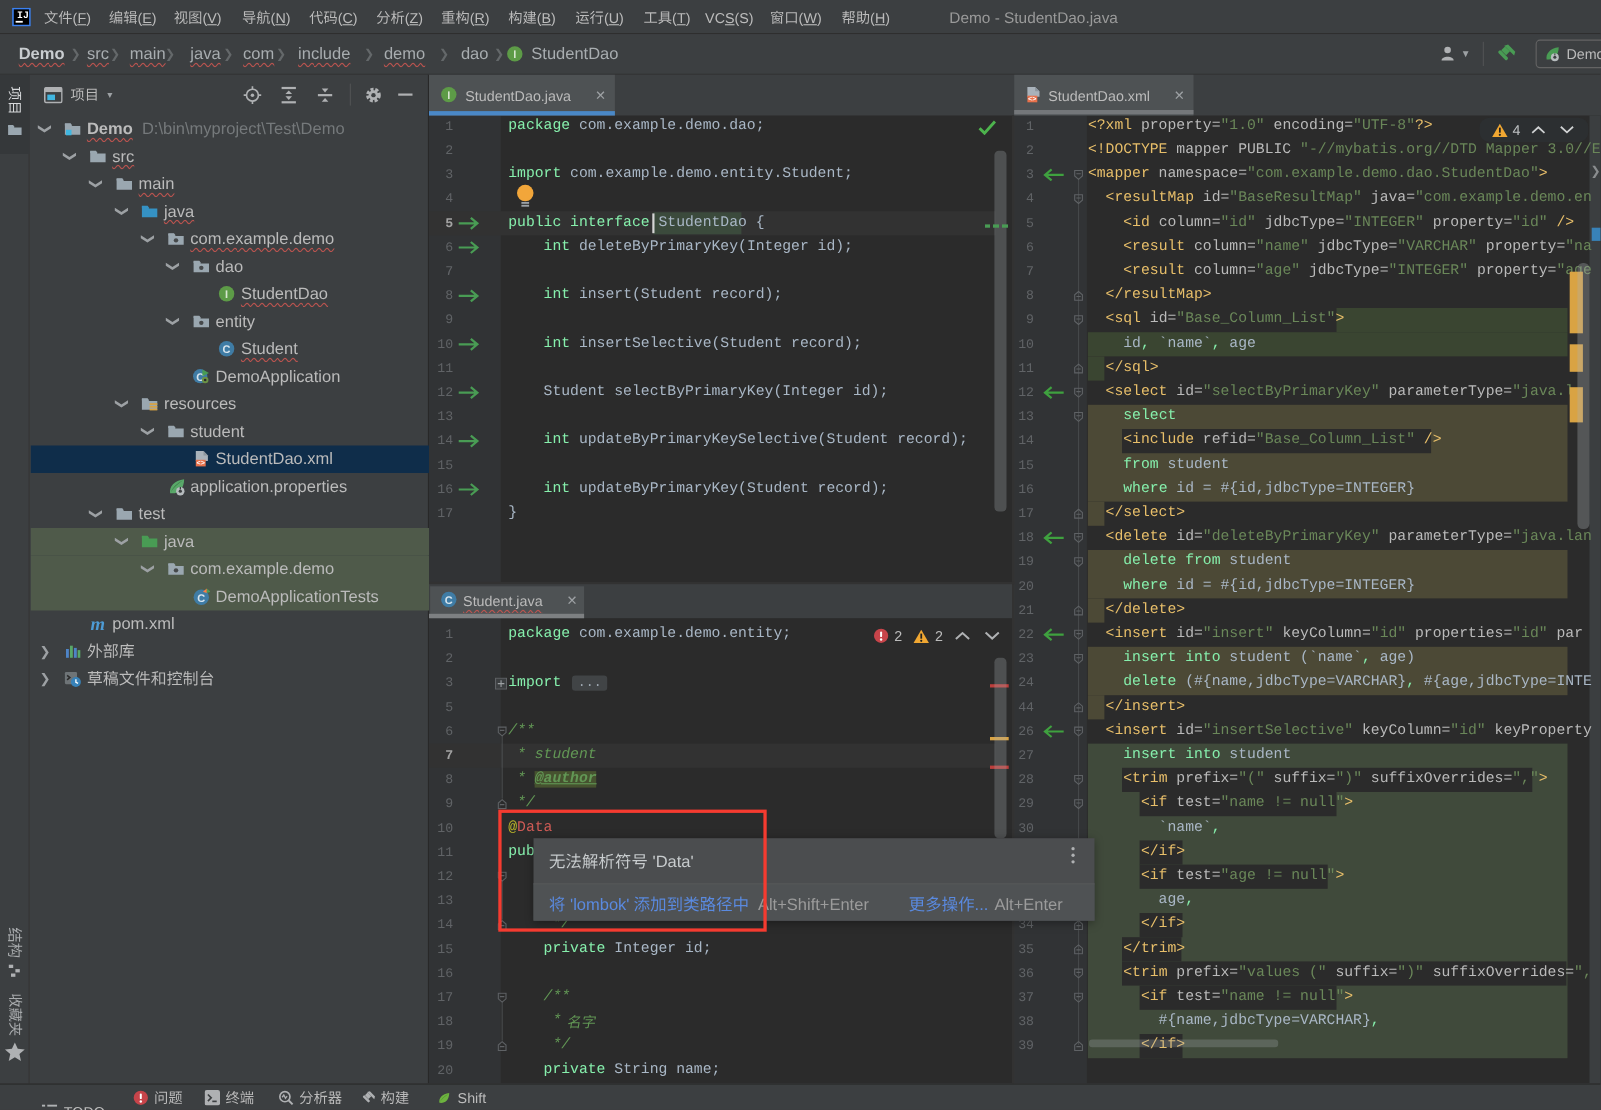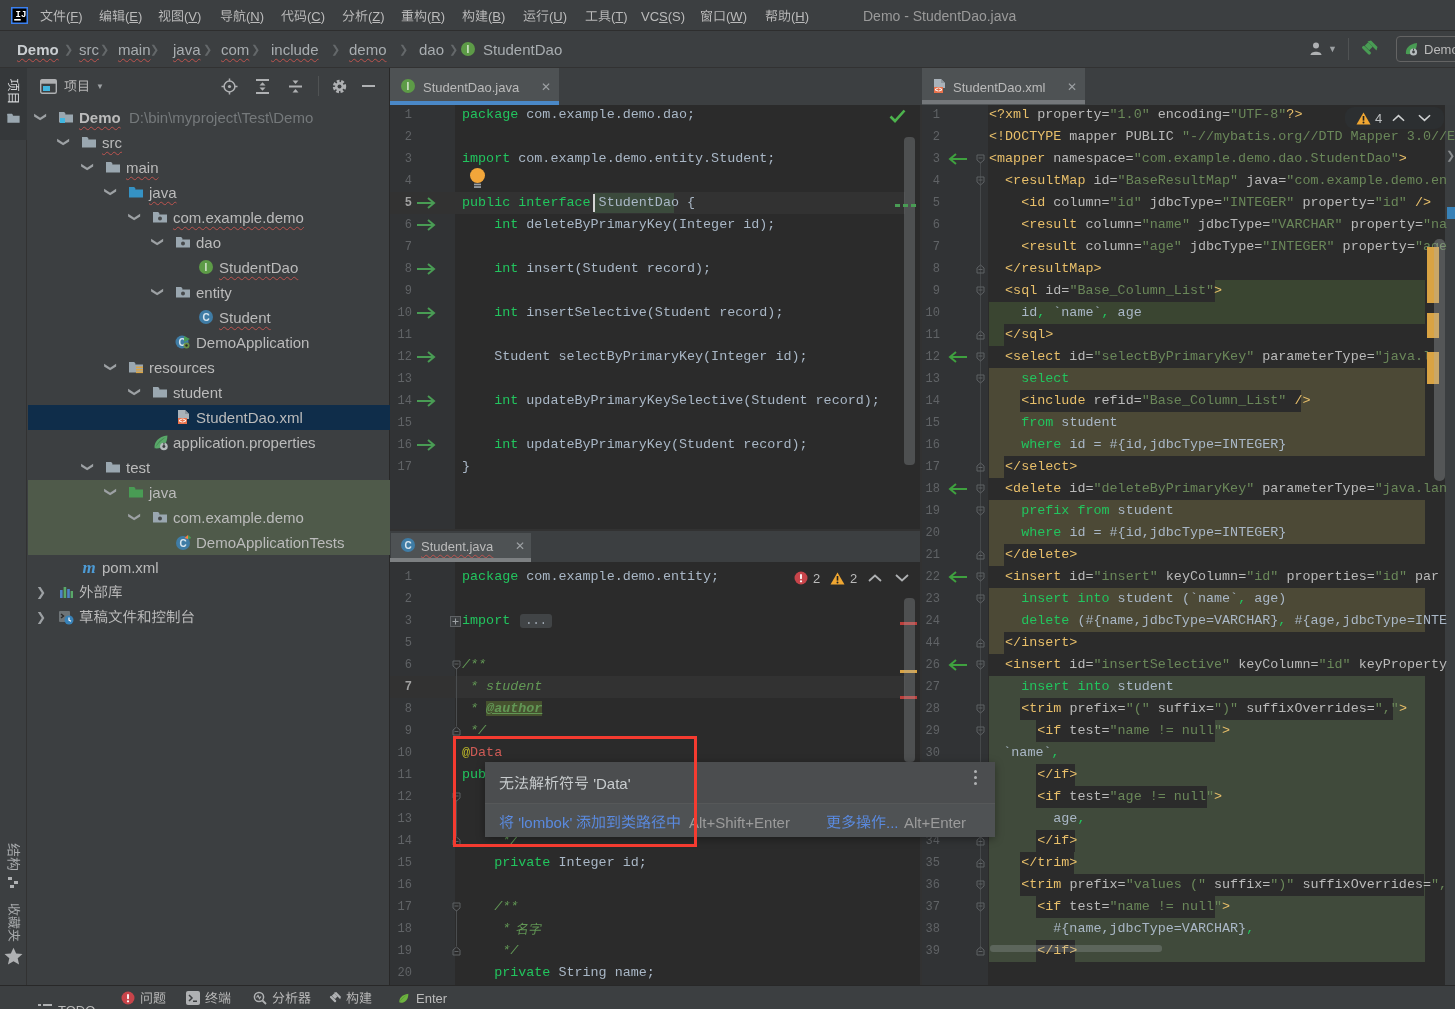--- a/index.html
+++ b/index.html
@@ -1,18 +1,18 @@
 <!DOCTYPE html>
 <html><head><meta charset="utf-8"><style>
 *{margin:0;padding:0;box-sizing:border-box}
 html,body{width:1455px;height:1009px;overflow:hidden;background:#3c3f41;
 font-family:"Liberation Sans",sans-serif;-webkit-font-smoothing:antialiased}
 .abs{position:absolute}
 .cl{position:absolute;left:0;height:22px;white-space:pre;font-family:"Liberation Mono",monospace;font-size:13.4px;line-height:22px;color:#a9b7c6}
-.k{color:#22c55e}.s{color:#6a8759}.t{color:#e8bf6a}.a{color:#bababa}.c{color:#629755;font-style:italic}
+.k{color:#86efac}.s{color:#6a8759}.t{color:#e8bf6a}.a{color:#bababa}.c{color:#629755;font-style:italic}
 .an{color:#bbb529}.er{color:#cf5b56}
 .ln{position:absolute;color:#606366;font-family:"Liberation Mono",monospace;font-size:12px;line-height:22px;text-align:right;width:26px}
 .wavy{text-decoration:underline wavy rgba(200,85,80,0.9) 0.5px;text-underline-offset:3px;text-decoration-skip-ink:none}
 </style></head>
 <body>
 
 <div class="abs" style="left:0;top:0;width:1455px;height:31px;background:#3c3f41;border-bottom:1px solid #2e2e2e">
 <div style="position:absolute;left:11px;top:7px;line-height:0"><svg width="17" height="17" viewBox="0 0 17 17">
         <rect x="0.75" y="0.75" width="15.5" height="15.5" fill="#000" stroke="#3b81f1" stroke-width="1.5"></rect>
         <text x="4.5" y="9.5" font-size="9" font-family="Liberation Mono" font-weight="bold" fill="#fff">IJ</text>
@@ -578,32 +578,32 @@
 <div class="cl" style="left:989px;top:280px">  <span class="t">&lt;sql</span><span class="a"> id=</span><span class="s">"Base_Column_List"</span><span class="t">&gt;</span></div>
 <div class="cl" style="left:989px;top:302px">    id<span class="k">,</span> `name`<span class="k">,</span> age</div>
 <div class="cl" style="left:989px;top:324px">  <span class="t">&lt;/sql&gt;</span></div>
 <div class="cl" style="left:989px;top:346px">  <span class="t">&lt;select</span><span class="a"> id=</span><span class="s">"selectByPrimaryKey"</span><span class="a"> parameterType=</span><span class="s">"java.l</span></div>
 <div class="cl" style="left:989px;top:368px">    <span class="k">select</span></div>
 <div class="cl" style="left:989px;top:390px">    <span class="t">&lt;include</span><span class="a"> refid=</span><span class="s">"Base_Column_List"</span><span class="t"> /&gt;</span></div>
 <div class="cl" style="left:989px;top:412px">    <span class="k">from</span> student</div>
 <div class="cl" style="left:989px;top:434px">    <span class="k">where</span> id = #{id,jdbcType=INTEGER}</div>
 <div class="cl" style="left:989px;top:456px">  <span class="t">&lt;/select&gt;</span></div>
 <div class="cl" style="left:989px;top:478px">  <span class="t">&lt;delete</span><span class="a"> id=</span><span class="s">"deleteByPrimaryKey"</span><span class="a"> parameterType=</span><span class="s">"java.lan</span></div>
-<div class="cl" style="left:989px;top:500px">    <span class="k">prefix from</span> student</div>
+<div class="cl" style="left:989px;top:500px">    <span class="k">delete from</span> student</div>
 <div class="cl" style="left:989px;top:522px">    <span class="k">where</span> id = #{id,jdbcType=INTEGER}</div>
 <div class="cl" style="left:989px;top:544px">  <span class="t">&lt;/delete&gt;</span></div>
 <div class="cl" style="left:989px;top:566px">  <span class="t">&lt;insert</span><span class="a"> id=</span><span class="s">"insert"</span><span class="a"> keyColumn=</span><span class="s">"id"</span><span class="a"> properties=</span><span class="s">"id"</span><span class="a"> par</span></div>
 <div class="cl" style="left:989px;top:588px">    <span class="k">insert into</span> student (`name`<span class="k">,</span> age)</div>
 <div class="cl" style="left:989px;top:610px">    <span class="k">delete</span> (#{name,jdbcType=VARCHAR}<span class="k">,</span> #{age,jdbcType=INTE</div>
 <div class="cl" style="left:989px;top:632px">  <span class="t">&lt;/insert&gt;</span></div>
 <div class="cl" style="left:989px;top:654px">  <span class="t">&lt;insert</span><span class="a"> id=</span><span class="s">"insertSelective"</span><span class="a"> keyColumn=</span><span class="s">"id"</span><span class="a"> keyProperty</span></div>
 <div class="cl" style="left:989px;top:676px">    <span class="k">insert into</span> student</div>
 <div class="cl" style="left:989px;top:698px">    <span class="t">&lt;trim</span><span class="a"> prefix=</span><span class="s">"("</span><span class="a"> suffix=</span><span class="s">")"</span><span class="a"> suffixOverrides=</span><span class="s">","</span><span class="t">&gt;</span></div>
 <div class="cl" style="left:989px;top:720px">      <span class="t">&lt;if</span><span class="a"> test=</span><span class="s">"name != null"</span><span class="t">&gt;</span></div>
-<div class="cl" style="left:939px;top:742px">        `name`<span class="k">,</span></div>
+<div class="cl" style="left:989px;top:742px">        `name`<span class="k">,</span></div>
 <div class="cl" style="left:989px;top:764px">      <span class="t">&lt;/if&gt;</span></div>
 <div class="cl" style="left:989px;top:786px">      <span class="t">&lt;if</span><span class="a"> test=</span><span class="s">"age != null"</span><span class="t">&gt;</span></div>
 <div class="cl" style="left:989px;top:808px">        age<span class="k">,</span></div>
 <div class="cl" style="left:989px;top:830px">      <span class="t">&lt;/if&gt;</span></div>
 <div class="cl" style="left:989px;top:852px">    <span class="t">&lt;/trim&gt;</span></div>
 <div class="cl" style="left:989px;top:874px">    <span class="t">&lt;trim</span><span class="a"> prefix=</span><span class="s">"values ("</span><span class="a"> suffix=</span><span class="s">")"</span><span class="a"> suffixOverrides=</span><span class="s">",</span></div>
 <div class="cl" style="left:989px;top:896px">      <span class="t">&lt;if</span><span class="a"> test=</span><span class="s">"name != null"</span><span class="t">&gt;</span></div>
 <div class="cl" style="left:989px;top:918px">        #{name,jdbcType=VARCHAR}<span class="k">,</span></div>
 <div class="cl" style="left:989px;top:940px">      <span class="t">&lt;/if&gt;</span></div>
 <div class="ln" style="left:914px;top:104px">1</div>
@@ -860,21 +860,21 @@
         <rect x="3" y="9.2" width="11" height="3.2" rx="1.4" transform="rotate(45 8 11)"></rect>
       </g>
     </svg></div>
 <div style="position:absolute;left:346px;top:988px;height:20px;display:flex;align-items:center;white-space:pre;font-size:13px;color:#bbbbbb;"><svg width="26" height="15" viewBox="0 0 26 15" style="fill:#bbbbbb;flex:none">
       <use href="#g6784" transform="translate(0,11.7) scale(0.0130,-0.0130)"></use>
       <use href="#g5EFA" transform="translate(13,11.7) scale(0.0130,-0.0130)"></use>
     </svg></div>
 <div style="position:absolute;left:397px;top:988px;height:20px;display:flex;align-items:center;white-space:pre;font-size:13px;color:#bbbbbb;"><svg width="13" height="13" viewBox="0 0 16 16">
       <path fill="#6db33f" d="M14 2 C14 10 9 14 3 13 C2 8 6 3 14 2z"></path>
       <path fill="#498a2f" d="M3 13 C6 8 9 6 13 3 C9 5 5 8 3 13z"></path>
-    </svg><span style="margin-left:6px">Enter</span></div>
+    </svg><span style="margin-left:6px">Shift</span></div>
 <svg style="position:absolute;width:0;height:0">
     <defs>
 <path id="g4E2D" d="M458 840V661H96V186H171V248H458V-79H537V248H825V191H902V661H537V840ZM171 322V588H458V322ZM825 322H537V588H825Z"></path>
 <path id="g4EE3" d="M715 783C774 733 844 663 877 618L935 658C901 703 829 771 769 819ZM548 826C552 720 559 620 568 528L324 497L335 426L576 456C614 142 694 -67 860 -79C913 -82 953 -30 975 143C960 150 927 168 912 183C902 67 886 8 857 9C750 20 684 200 650 466L955 504L944 575L642 537C632 626 626 724 623 826ZM313 830C247 671 136 518 21 420C34 403 57 365 65 348C111 389 156 439 199 494V-78H276V604C317 668 354 737 384 807Z"></path>
 <path id="g4EF6" d="M317 341V268H604V-80H679V268H953V341H679V562H909V635H679V828H604V635H470C483 680 494 728 504 775L432 790C409 659 367 530 309 447C327 438 359 420 373 409C400 451 425 504 446 562H604V341ZM268 836C214 685 126 535 32 437C45 420 67 381 75 363C107 397 137 437 167 480V-78H239V597C277 667 311 741 339 815Z"></path>
 <path id="g4F5C" d="M526 828C476 681 395 536 305 442C322 430 351 404 363 391C414 447 463 520 506 601H575V-79H651V164H952V235H651V387H939V456H651V601H962V673H542C563 717 582 763 598 809ZM285 836C229 684 135 534 36 437C50 420 72 379 80 362C114 397 147 437 179 481V-78H254V599C293 667 329 741 357 814Z"></path>
 <path id="g5177" d="M605 84C716 32 832 -32 902 -81L962 -25C887 22 766 86 653 137ZM328 133C266 79 141 12 40 -26C58 -40 83 -65 95 -81C196 -40 319 25 399 88ZM212 792V209H52V141H951V209H802V792ZM284 209V300H727V209ZM284 586H727V501H284ZM284 644V730H727V644ZM284 444H727V357H284Z"></path>
 <path id="g5206" d="M673 822 604 794C675 646 795 483 900 393C915 413 942 441 961 456C857 534 735 687 673 822ZM324 820C266 667 164 528 44 442C62 428 95 399 108 384C135 406 161 430 187 457V388H380C357 218 302 59 65 -19C82 -35 102 -64 111 -83C366 9 432 190 459 388H731C720 138 705 40 680 14C670 4 658 2 637 2C614 2 552 2 487 8C501 -13 510 -45 512 -67C575 -71 636 -72 670 -69C704 -66 727 -59 748 -34C783 5 796 119 811 426C812 436 812 462 812 462H192C277 553 352 670 404 798Z"></path>
 <path id="g5230" d="M641 754V148H711V754ZM839 824V37C839 20 834 15 817 15C800 14 745 14 686 16C698 -4 710 -38 714 -59C787 -59 840 -57 871 -44C901 -32 912 -10 912 37V824ZM62 42 79 -30C211 -4 401 32 579 67L575 133L365 94V251H565V318H365V425H294V318H97V251H294V82ZM119 439C143 450 180 454 493 484C507 461 519 440 528 422L585 460C556 517 490 608 434 675L379 643C404 613 430 577 454 543L198 521C239 575 280 642 314 708H585V774H71V708H230C198 637 157 573 142 554C125 530 110 513 94 510C103 490 114 455 119 439Z"></path>
 <path id="g5236" d="M676 748V194H747V748ZM854 830V23C854 7 849 2 834 2C815 1 759 1 700 3C710 -20 721 -55 725 -76C800 -76 855 -74 885 -62C916 -48 928 -26 928 24V830ZM142 816C121 719 87 619 41 552C60 545 93 532 108 524C125 553 142 588 158 627H289V522H45V453H289V351H91V2H159V283H289V-79H361V283H500V78C500 67 497 64 486 64C475 63 442 63 400 65C409 46 418 19 421 -1C476 -1 515 0 538 11C563 23 569 42 569 76V351H361V453H604V522H361V627H565V696H361V836H289V696H183C194 730 204 766 212 802Z"></path>

